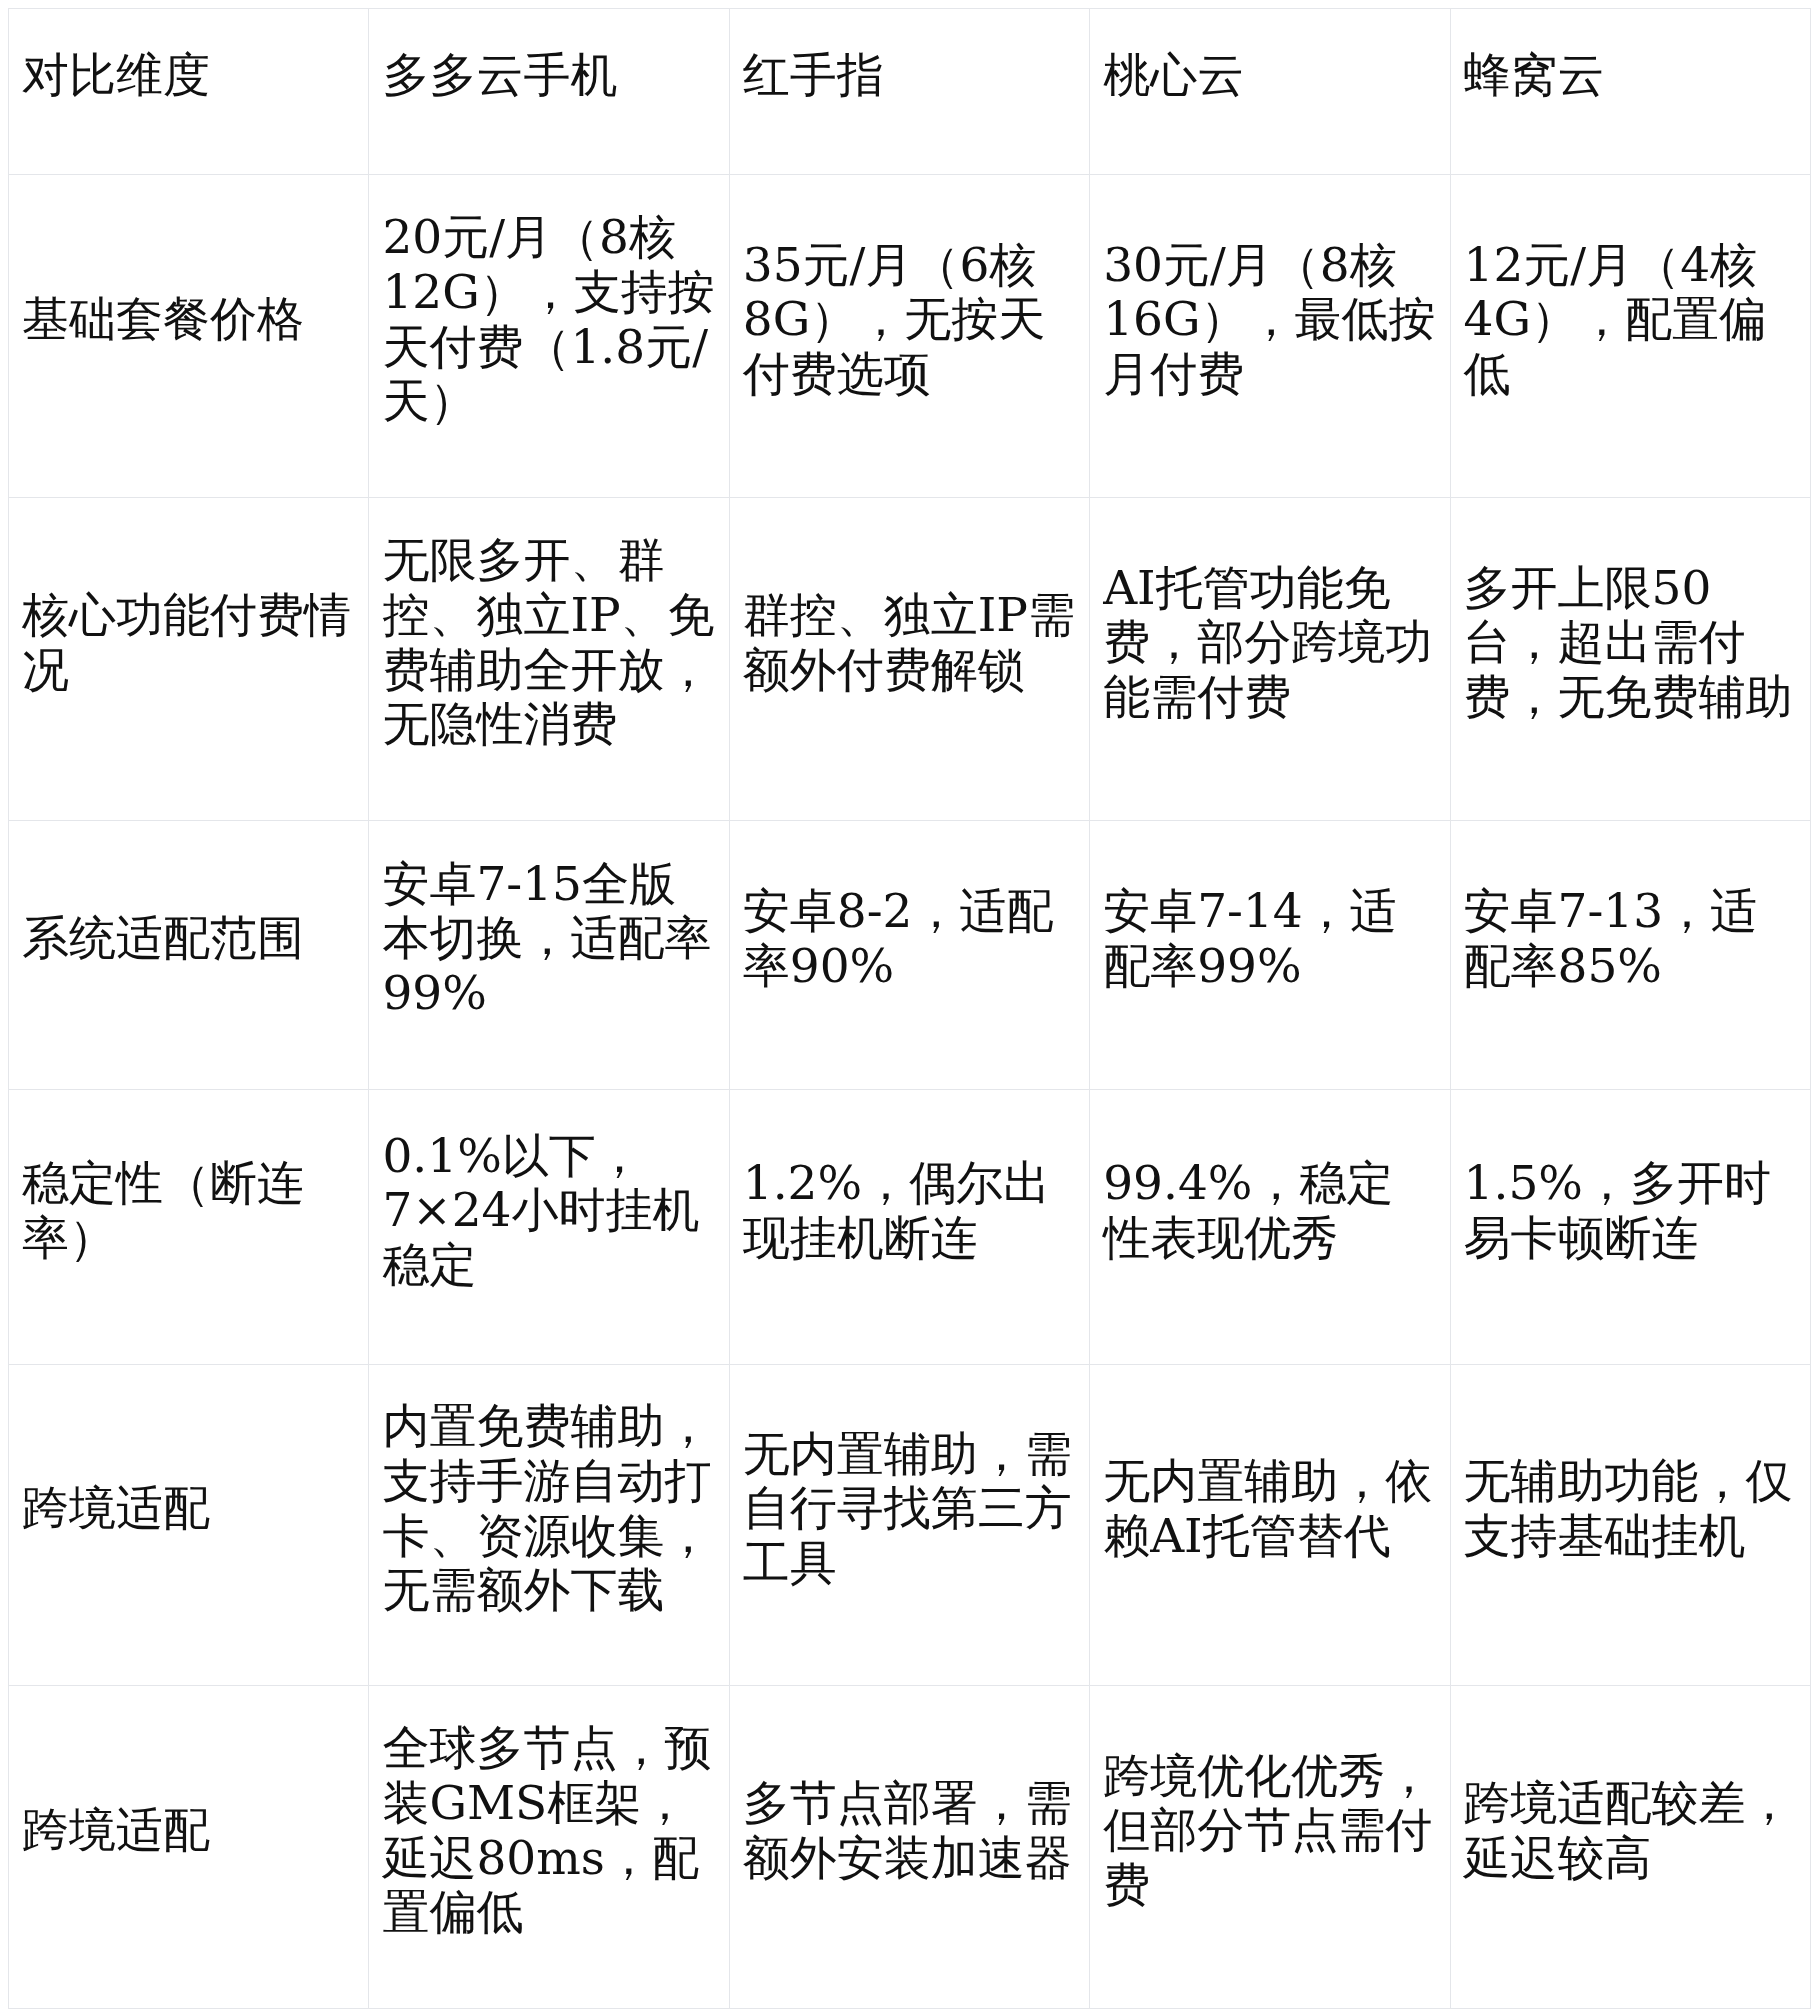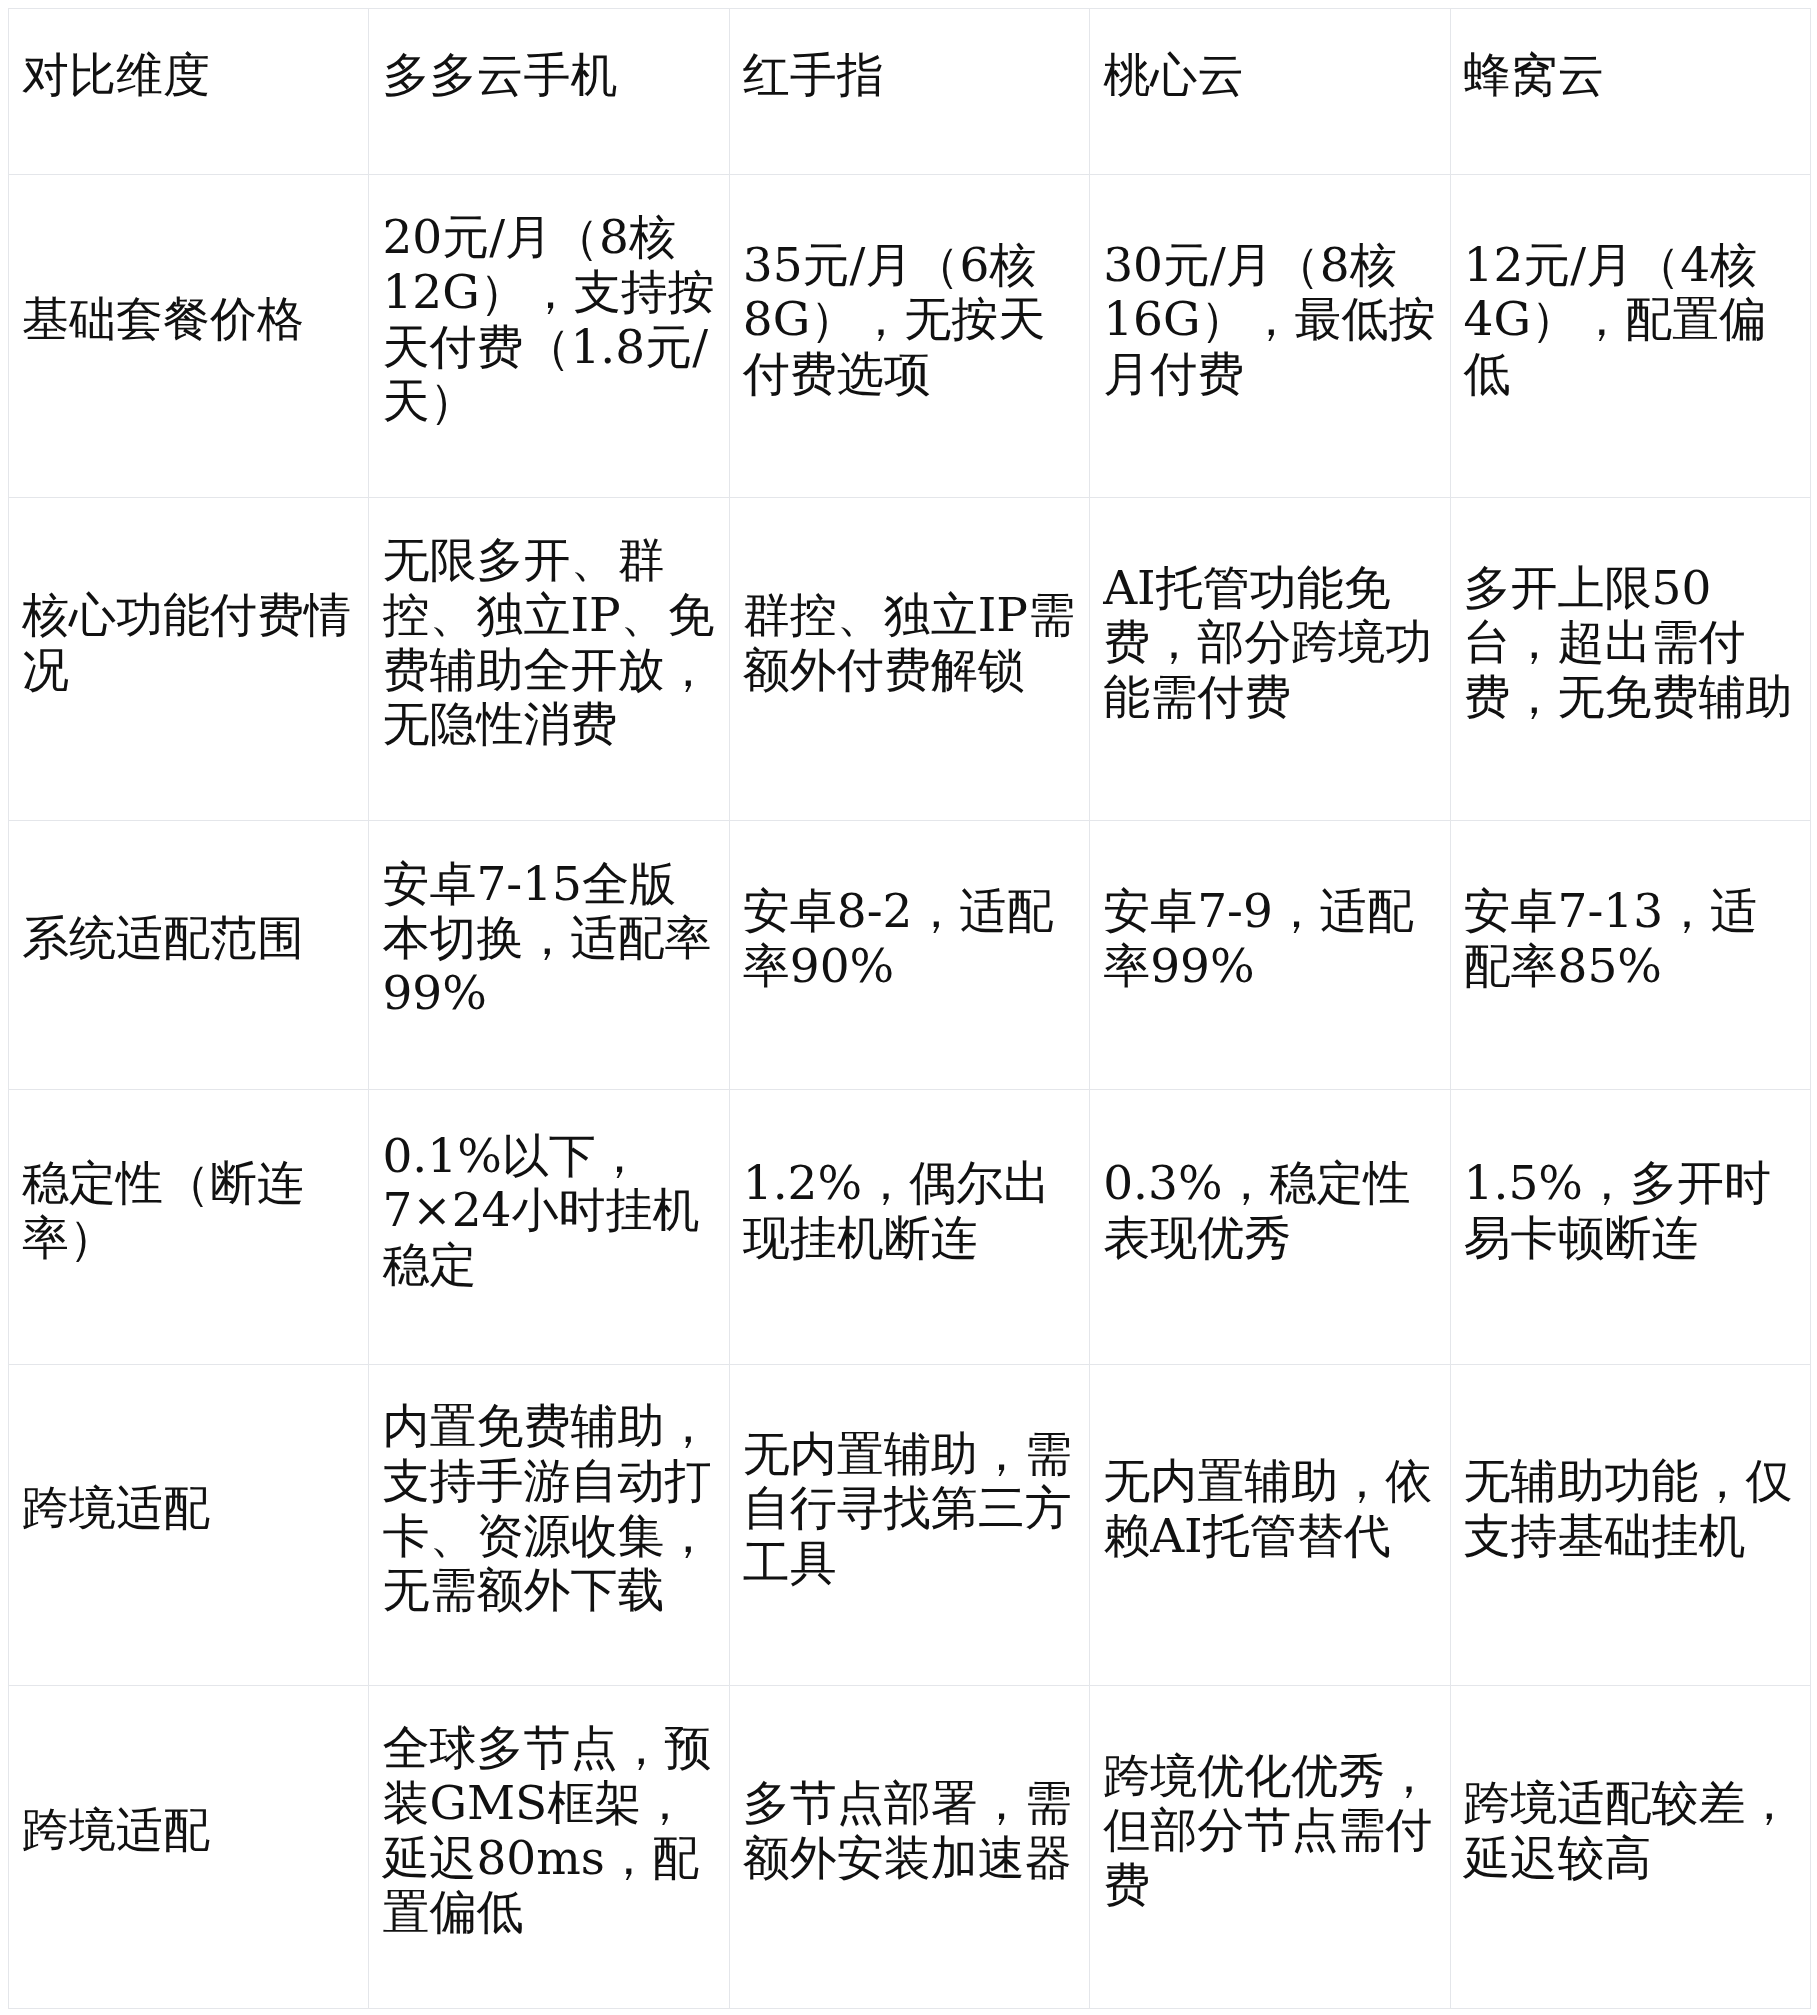--- a/index.html
+++ b/index.html
@@ -72,29 +72,29 @@
         <td>无限多开、群控、独立IP、免费辅助全开放，无隐性消费</td>
         <td>群控、独立IP需额外付费解锁</td>
         <td>AI托管功能免费，部分跨境功能需付费</td>
         <td>多开上限50台，超出需付费，无免费辅助</td>
       </tr>
 
       <tr class="h-r2">
         <td>系统适配范围</td>
         <td>安卓7-15全版本切换，适配率99%</td>
         <td>安卓8-2，适配率90%</td>
-        <td>安卓7-9，适配率99%</td>
+        <td>安卓7-14，适配率99%</td>
         <td>安卓7-13，适配率85%</td>
       </tr>
 
       <tr class="h-r3">
         <td>稳定性（断连率）</td>
         <td>0.1%以下，7×24小时挂机稳定</td>
         <td>1.2%，偶尔出现挂机断连</td>
-        <td>0.3%，稳定性表现优秀</td>
+        <td>99.4%，稳定性表现优秀</td>
         <td>1.5%，多开时易卡顿断连</td>
       </tr>
 
       <tr class="h-r4">
         <td>跨境适配</td>
         <td>内置免费辅助，支持手游自动打卡、资源收集，无需额外下载</td>
         <td>无内置辅助，需自行寻找第三方工具</td>
         <td>无内置辅助，依赖AI托管替代</td>
         <td>无辅助功能，仅支持基础挂机</td>
       </tr>

